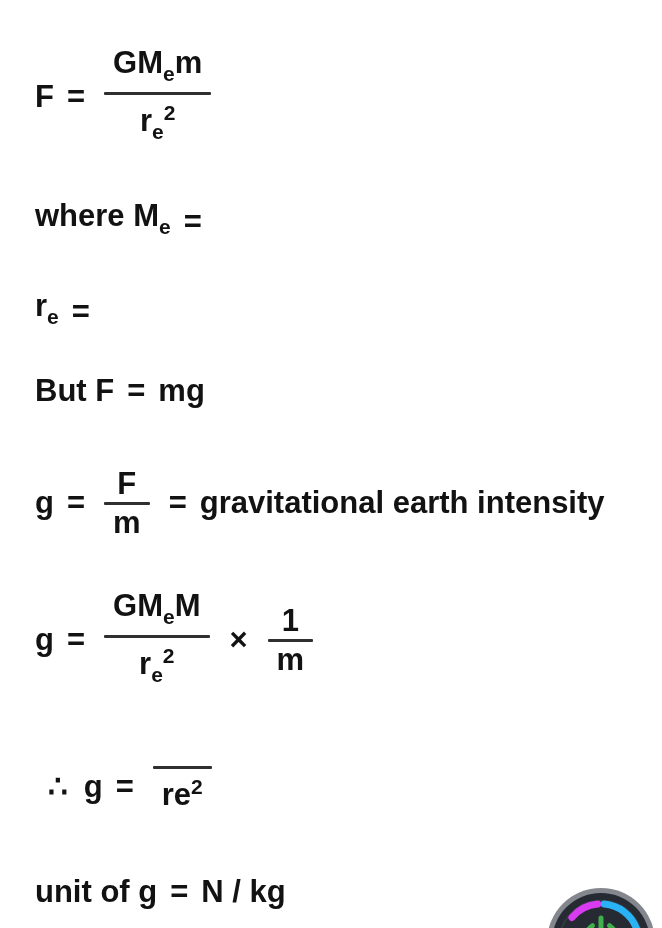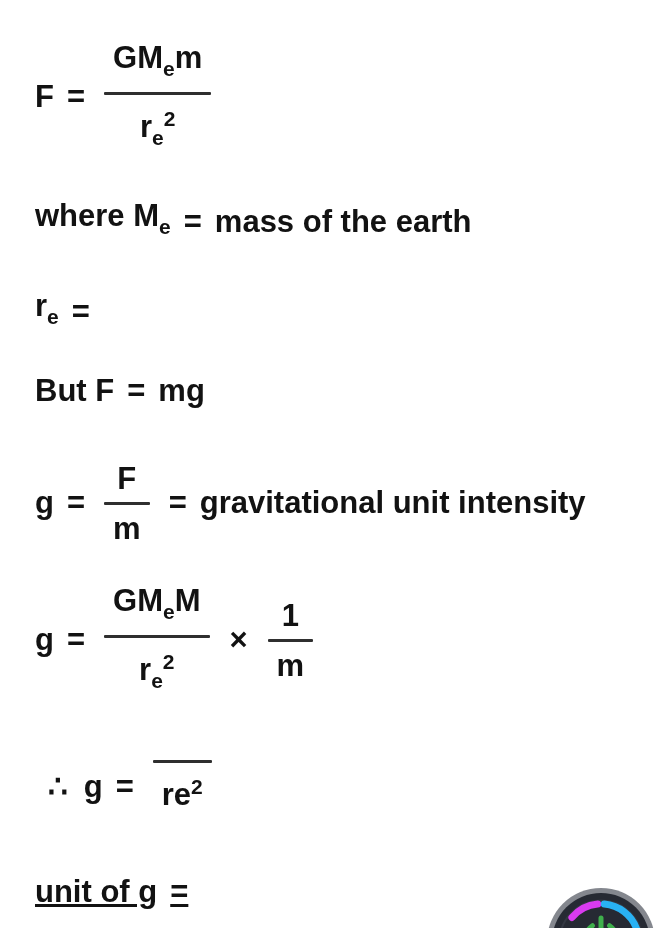--- a/index.html
+++ b/index.html
@@ -12,42 +12,41 @@
     position:absolute;left:35px;display:flex;align-items:center;
     font-size:31px;white-space:pre;
   }
   .grp{display:inline-block;line-height:40px;}
   .sub{font-size:21px;vertical-align:-8px;}
   .sup{font-size:21px;vertical-align:11px;}
   .eq{margin:0 13px;line-height:40px;}
   .times{margin:0 14px;line-height:40px;}
   .therefore{margin-right:16px;line-height:40px;}
   .frac{display:inline-flex;flex-direction:column;align-items:center;margin:0 6px;}
-  .frac .num,.frac .den{padding:0 9px;line-height:43px;display:block;text-align:right;}
+  .frac .num,.frac .den{padding:0 9px;line-height:32px;display:block;text-align:right;}
   .frac .bar{align-self:stretch;height:3px;background:#2f2f2f;border-radius:1px;margin:2px 0;}
   .formula{height:92px;}
   #fab-wrap{position:absolute;left:545px;top:886px;width:112px;height:112px;cursor:pointer;}
 </style>
 </head>
 <body>
 
 <div class="line formula" style="top:51px;">
   <span class="grp">F</span>
   <span class="eq">=</span>
   <span class="frac">
     <span class="num"><span>GM</span><span class="sub">e</span><span>m</span></span>
     <span class="bar"></span>
     <span class="den"><span>r</span><span class="sub">e</span><span class="sup">2</span></span>
   </span>
 </div>
 
 <div class="line" style="top:196px;justify-content:flex-end;">
   <span class="grp"><span>where M</span><span class="sub">e</span></span>
   <span class="eq">=</span>
-  <span class="grp">mass of the earth</span>
 </div>
 
 <div class="line" style="top:286px;">
   <span class="grp"><span>r</span><span class="sub">e</span></span>
   <span class="eq">=</span>
 </div>
 
 <div class="line" style="top:371px;text-align:center;">
   <span class="grp">But F</span>
   <span class="eq">=</span>
@@ -56,21 +55,21 @@
 
 <div class="line formula" style="top:457px;">
   <span class="grp">g</span>
   <span class="eq">=</span>
   <span class="frac">
     <span class="num">F</span>
     <span class="bar"></span>
     <span class="den">m</span>
   </span>
   <span class="eq">=</span>
-  <span class="grp">gravitational unit intensity</span>
+  <span class="grp">gravitational earth intensity</span>
 </div>
 
 <div class="line formula" style="top:592px;height:96px;">
   <span class="grp">g</span>
   <span class="eq">=</span>
   <span class="frac">
     <span class="num"><span>GM</span><span class="sub">e</span><span>M</span></span>
     <span class="bar"></span>
     <span class="den"><span>r</span><span class="sub">e</span><span class="sup">2</span></span>
   </span>
@@ -85,23 +84,24 @@
 <div class="line formula" style="top:739px;left:48px;height:96px;">
   <span class="therefore">∴</span>
   <span class="grp">g</span>
   <span class="eq">=</span>
   <span class="frac">
     <span class="bar"></span>
     <span class="den"><span>re</span><span class="sup">2</span></span>
   </span>
 </div>
 
-<div class="line" style="top:872px;text-decoration:underline;">
+<div class="line" style="top:872px;">
   <span class="grp">unit of g</span>
   <span class="eq">=</span>
+  <span class="grp">N / kg</span>
 </div>
 
 <div id="fab-wrap">
   <svg width="112" height="112" viewBox="0 0 112 112">
     <circle cx="56" cy="56" r="54" fill="#84878e"></circle>
     <circle cx="56" cy="56" r="49" fill="#262a33"></circle>
     <circle cx="56" cy="56" r="41.5" fill="none" stroke-width="2" stroke="#333842"></circle>
     <path d="M26.9 31.6 A38 38 0 0 1 52.7 18.1" fill="none" stroke-width="7" stroke-linecap="round" stroke="#d93bf0"></path>
     <path d="M59.3 18.1 A38 38 0 0 1 91.7 43.0" fill="none" stroke-width="7" stroke-linecap="round" stroke="#29b2f4"></path>
     <g fill="none" stroke-width="5" stroke-linecap="round" stroke="#3fb04c">

